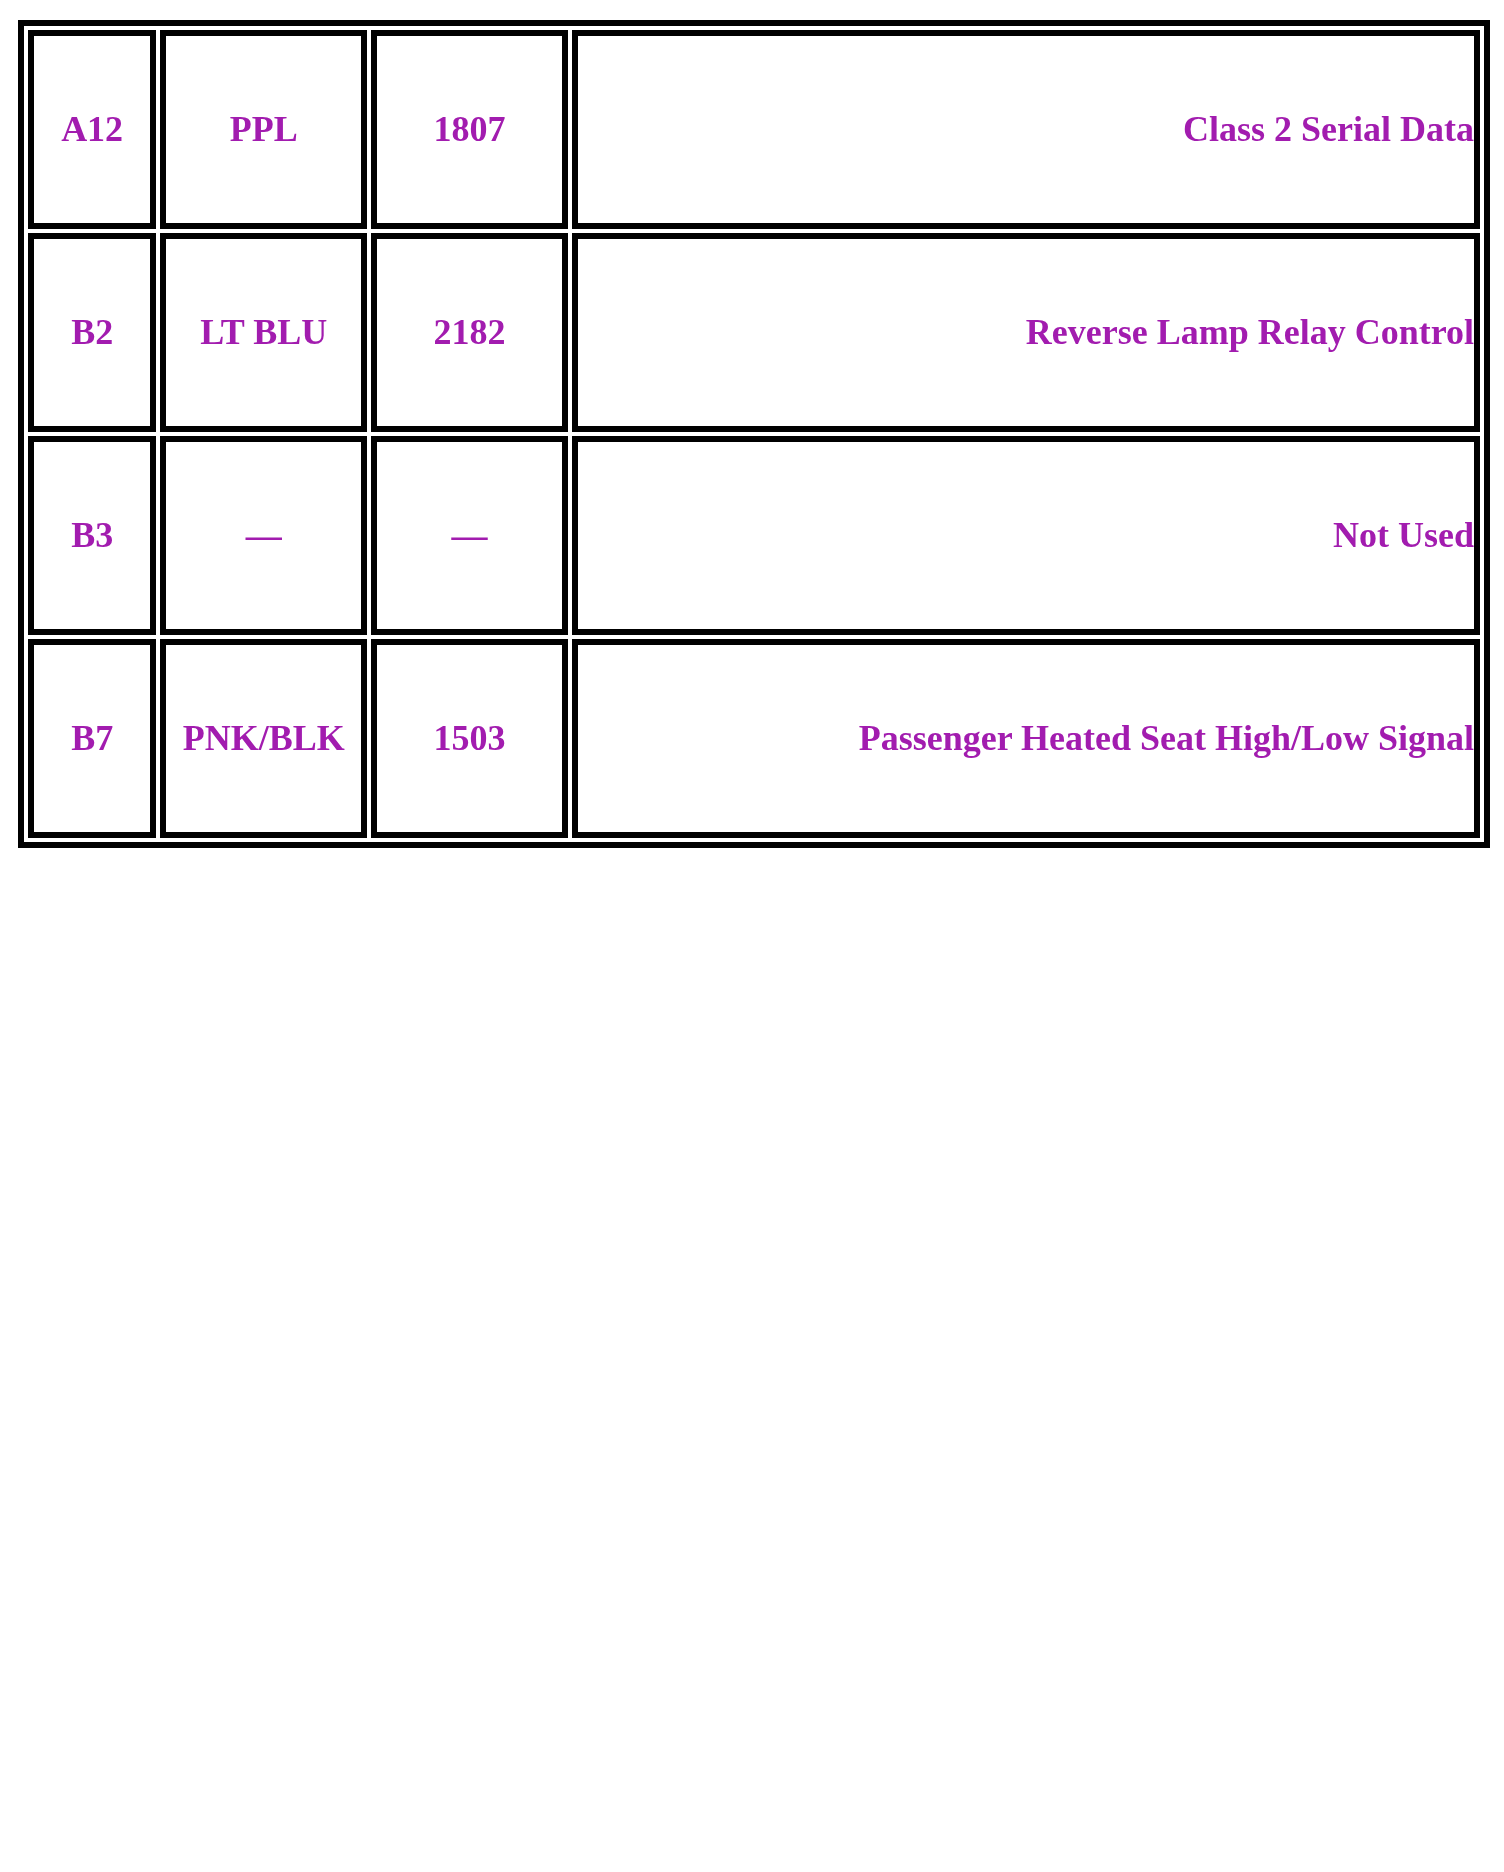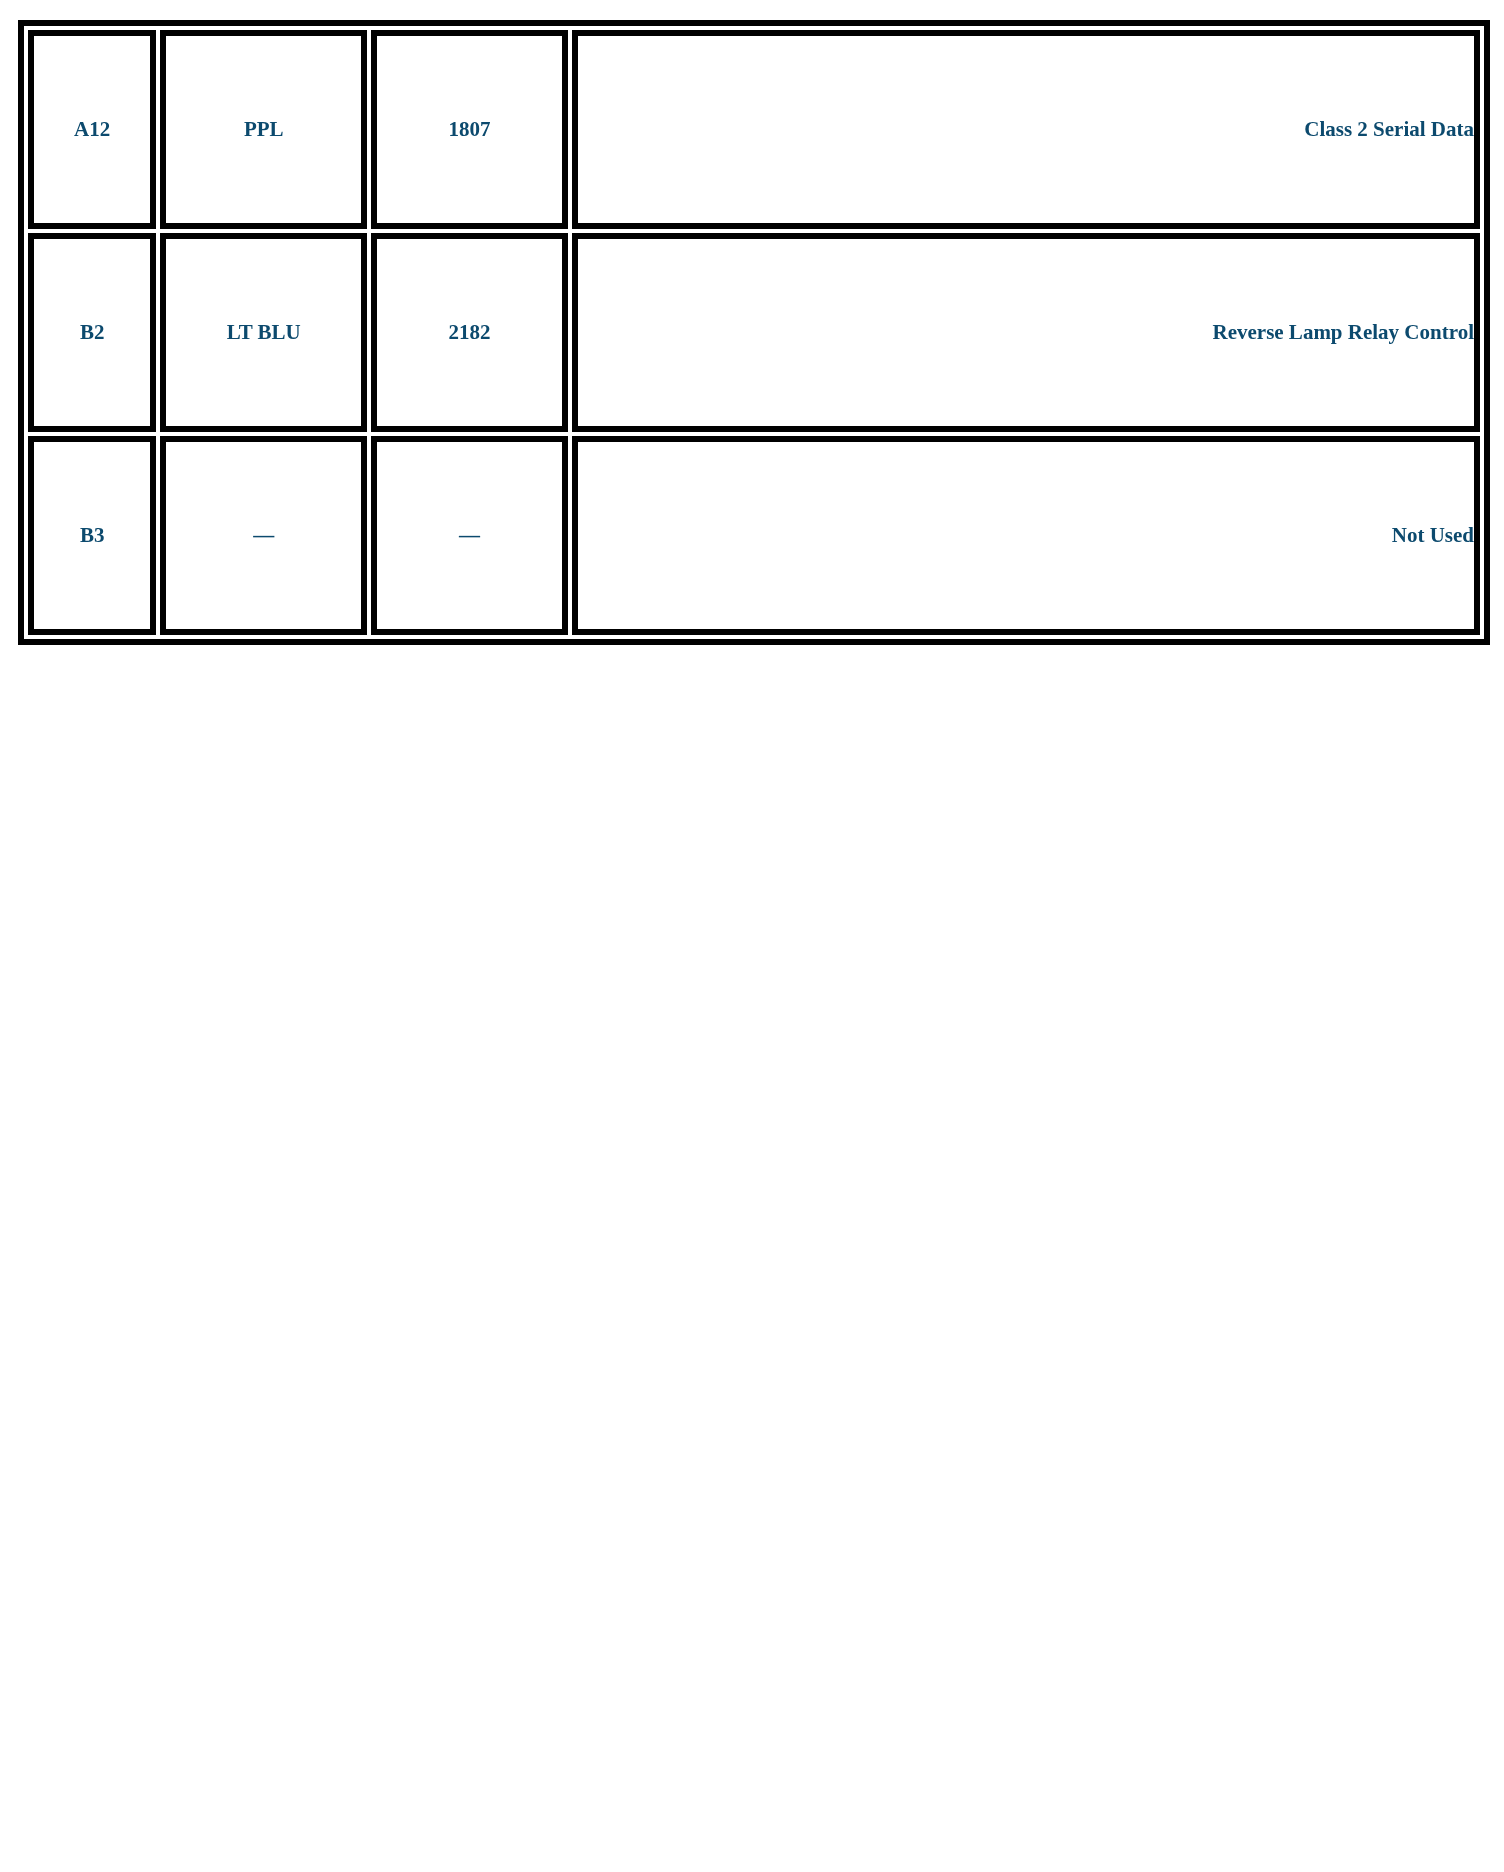--- a/index.html
+++ b/index.html
@@ -28,23 +28,23 @@
   col.col-color    { width: 200px; }
   col.col-circuit  { width: 190px; }
   col.col-function { width: 878px; }
   table.pinout td {
     border: 6px solid #000000;
     background: #ffffff;
     height: 187px;
     vertical-align: middle;
     font-family: "Liberation Serif", "DejaVu Serif", serif;
     font-weight: bold;
-    font-size: 21px;
+    font-size: 36px;
     line-height: 1.15;
-    color: #0c4a6e;
+    color: #a21caf;
     overflow: hidden;
     padding: 0;
   }
   td.cell-center { text-align: center; }
   td.cell-function { text-align: right; padding-left: 4px; padding-right: 8px; }
 </style>
 </head>
 <body>
 
 <div class="page">
@@ -67,15 +67,21 @@
           <td class="cell-center">LT BLU</td>
           <td class="cell-center">2182</td>
           <td class="cell-function">Reverse Lamp Relay Control</td>
         </tr>
         <tr>
           <td class="cell-center">B3</td>
           <td class="cell-center">—</td>
           <td class="cell-center">—</td>
           <td class="cell-function">Not Used</td>
         </tr>
+        <tr>
+          <td class="cell-center">B7</td>
+          <td class="cell-center">PNK/BLK</td>
+          <td class="cell-center">1503</td>
+          <td class="cell-function">Passenger Heated Seat High/Low Signal</td>
+        </tr>
       </tbody>
   </table>
 </div>
 
 </body></html>

